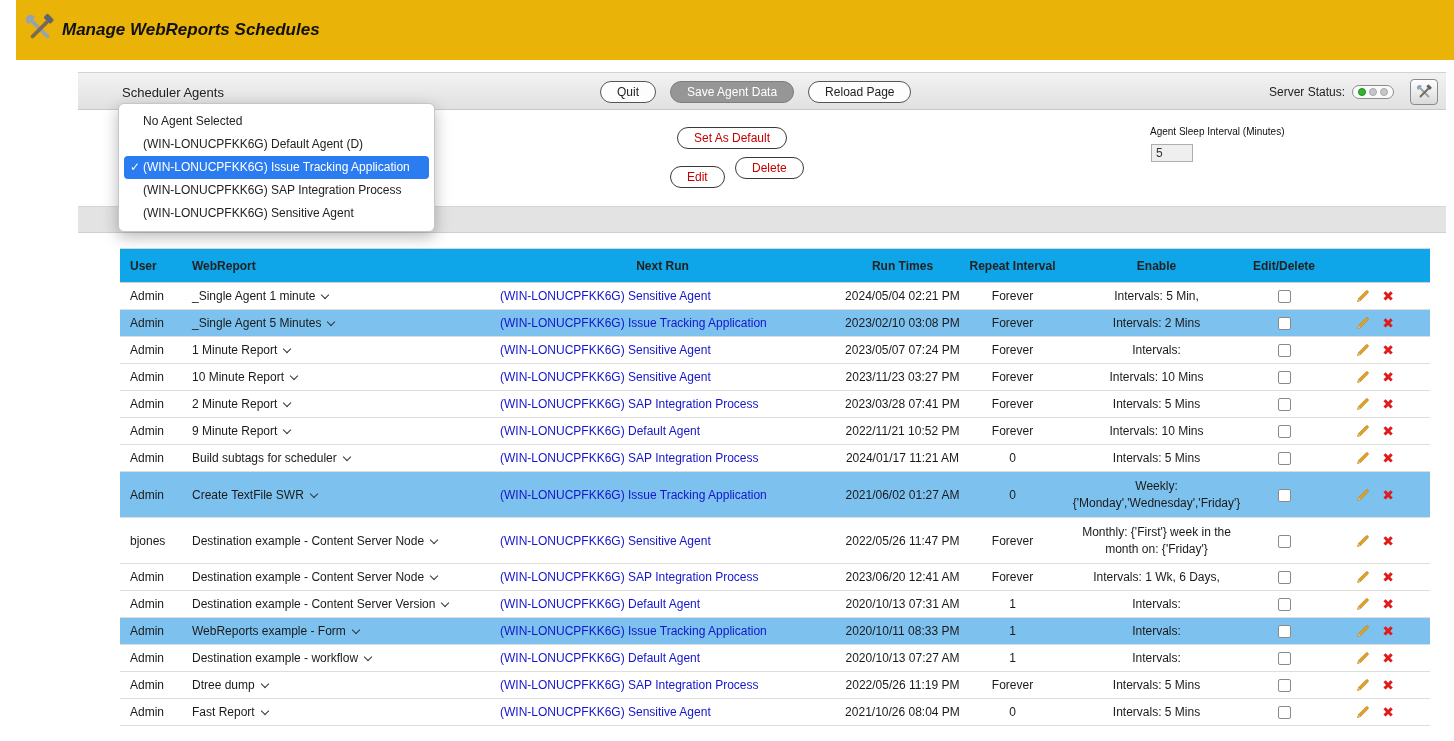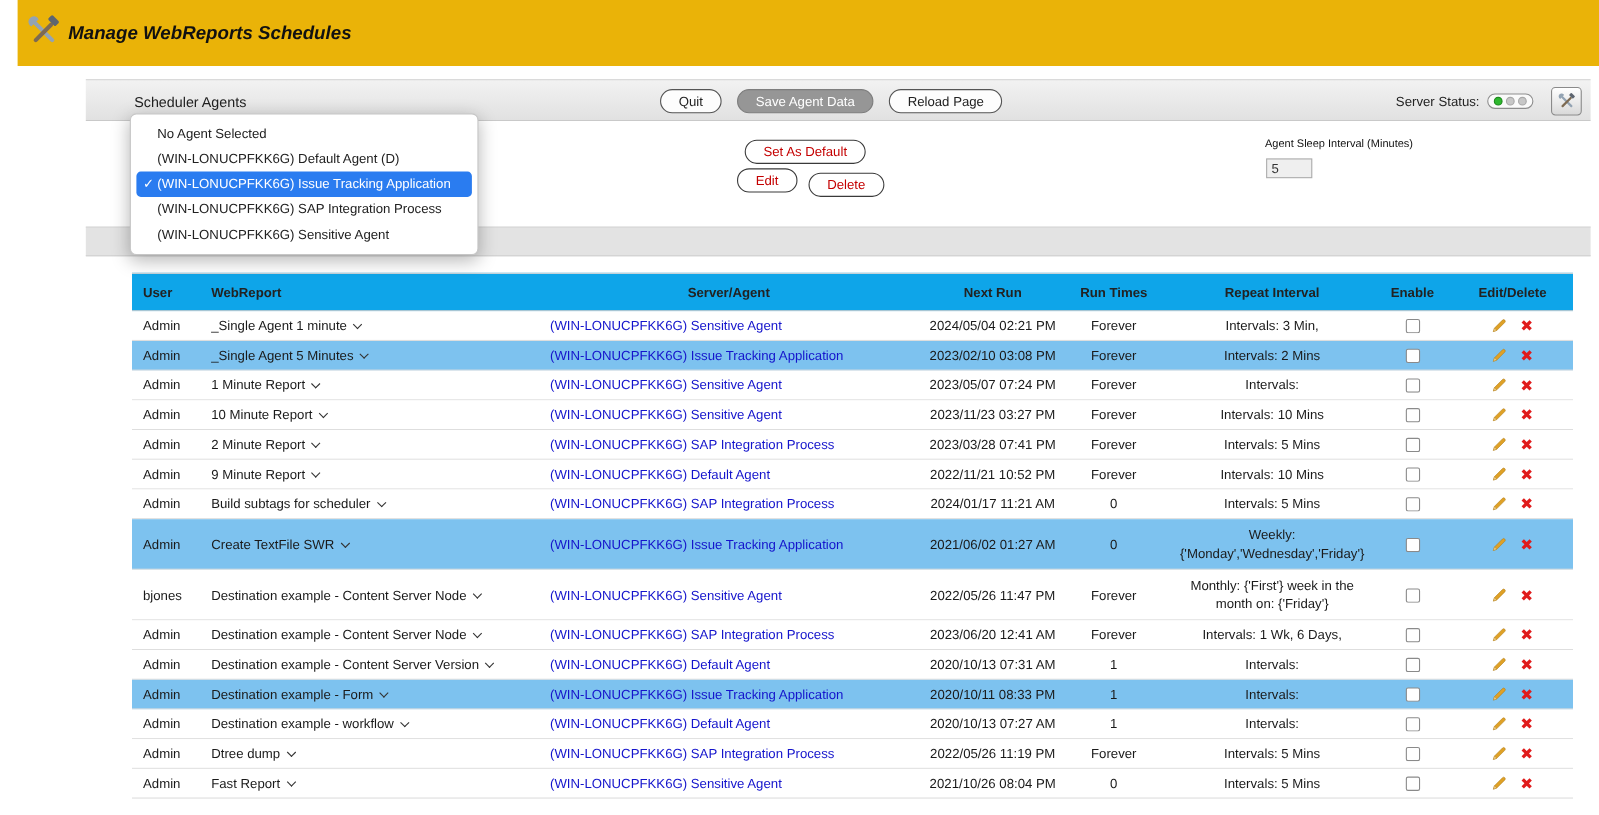--- a/index.html
+++ b/index.html
@@ -26,21 +26,21 @@
   .led { width: 8px; height: 8px; border-radius: 50%; }
   .led-green { background: #2fb82f; border: 1px solid #1d8a1d; }
   .led-gray { background: #c7c7c7; border: 1px solid #a8a8a8; }
   .tools-btn { margin-left: 16px; width: 28px; height: 26px; border: 1px solid #8a8a8a; border-radius: 4px;
     background: linear-gradient(#ffffff, #d9d9d9); display: flex; align-items: center; justify-content: center; cursor: pointer; }
 
   
   .controls { position: absolute; left: 78px; top: 110px; width: 1368px; height: 96px; background: #fff; }
   .pill-red { background: #fff; border: 1px solid #3a3a3a; color: #c40000; }
   .btn-set-default { position: absolute; left: 599px; top: 17px; }
-  .btn-edit   { position: absolute; left: 592px; top: 43px; }
+  .btn-edit   { position: absolute; left: 592px; top: 56px; }
   .btn-delete { position: absolute; left: 657px; top: 47px; }
   .sleep-label { position: absolute; left: 1072px; top: 16px; font-size: 10px; color: #111; }
   .sleep-input { position: absolute; left: 1073px; top: 34px; width: 42px; height: 18px; font-size: 12px;
     font-family: "Liberation Sans", sans-serif; padding: 1px 4px; border: 1px solid #adadad; background: #efefef; color: #333; }
 
   
   .grayband { position: absolute; left: 78px; top: 206px; width: 1368px; height: 27px; background: #e3e3e3;
     border-top: 1px solid #d6d6d6; border-bottom: 1px solid #d0d0d0; }
 
   
@@ -151,40 +151,39 @@
   <div class="dd-item">
     <span class="dd-check"></span>
     <span class="dd-label">(WIN-LONUCPFKK6G) Sensitive Agent</span>
   </div>
 </div>
 
   <div class="table">
     <div class="thead">
       <div class="cell h-user">User</div>
       <div class="cell h-report">WebReport</div>
-      <div class="cell h-agent">Server/Agent</div>
       <div class="cell h-next">Next Run</div>
       <div class="cell h-times">Run Times</div>
       <div class="cell h-repeat">Repeat Interval</div>
       <div class="cell h-enable">Enable</div>
       <div class="cell h-actions">Edit/Delete</div>
     </div>
     <div id="tbody">
   <div class="trow">
     <div class="cell c-user">Admin</div>
     <div class="cell c-report">
       <span class="report-name">_Single Agent 1 minute</span><span class="chev"></span>
     </div>
     <div class="cell c-agent">
       <a class="agent-link">(WIN-LONUCPFKK6G) Sensitive Agent</a>
     </div>
     <div class="cell c-next">2024/05/04 02:21 PM</div>
     <div class="cell c-times">Forever</div>
     <div class="cell c-repeat">
-            <div>Intervals: 3 Min,</div>
+            <div>Intervals: 5 Min,</div>
           </div>
     <div class="cell c-enable">
       <input type="checkbox" class="cb" style="">
     </div>
     <div class="cell c-actions">
       <span class="pencil">
         <svg width="14" height="14" viewBox="0 0 16 16">
           <path d="M1.8 14.2 L3 10.6 L11.3 2.3 A1.55 1.55 0 0 1 13.7 4.7 L5.4 13 Z" fill="#dfa126" stroke="#b07d1a" stroke-width="0.6"></path>
           <path d="M1.8 14.2 L3 10.6 L5.4 13 Z" fill="#f3d08a" stroke="#b07d1a" stroke-width="0.4"></path>
         </svg>
@@ -461,21 +460,21 @@
           <path d="M1.8 14.2 L3 10.6 L5.4 13 Z" fill="#f3d08a" stroke="#b07d1a" stroke-width="0.4"></path>
         </svg>
       </span>
       <span class="delx">✖</span>
     </div>
   </div>
 
   <div class="trow hl">
     <div class="cell c-user">Admin</div>
     <div class="cell c-report">
-      <span class="report-name">Destination example - Form</span><span class="chev"></span>
+      <span class="report-name">WebReports example - Form</span><span class="chev"></span>
     </div>
     <div class="cell c-agent">
       <a class="agent-link">(WIN-LONUCPFKK6G) Issue Tracking Application</a>
     </div>
     <div class="cell c-next">2020/10/11 08:33 PM</div>
     <div class="cell c-times">1</div>
     <div class="cell c-repeat">
             <div>Intervals:</div>
           </div>
     <div class="cell c-enable">

